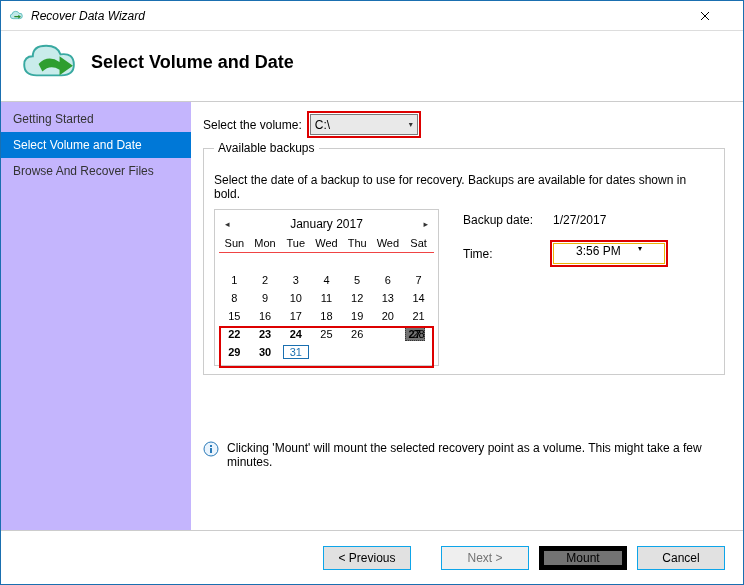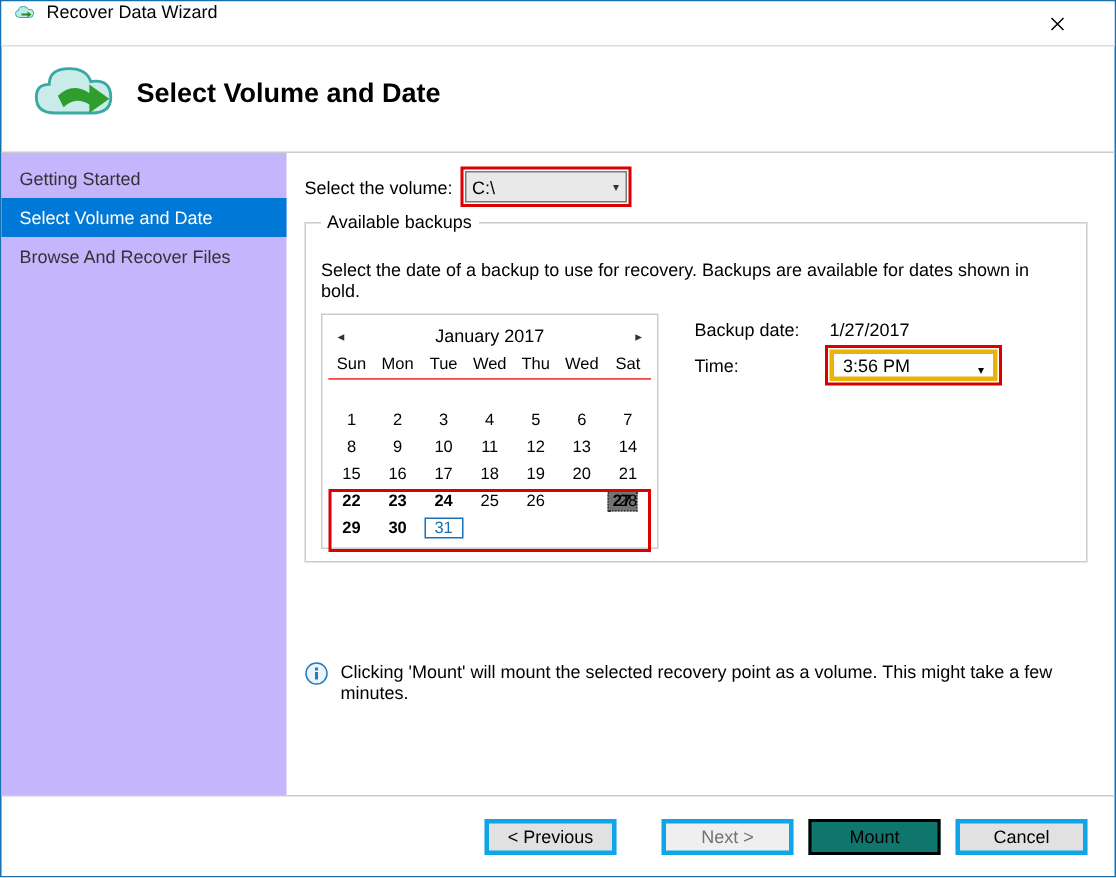--- a/index.html
+++ b/index.html
@@ -1,18 +1,18 @@
 <!DOCTYPE html>
 <html><head>
 <meta charset="utf-8">
 <style>
   * { box-sizing: border-box; margin: 0; padding: 0; }
   body { font-family: 'Segoe UI', Tahoma, sans-serif; font-size: 12px; background: #fff; color: #000; }
   .window { width: 744px; height: 585px; border: 1px solid #1a6fb0; display: flex; flex-direction: column; position: relative; }
-  .titlebar { height: 30px; background: #fff; border-bottom: 1px solid #ddd; display: flex; align-items: flex-start; padding: 0 16px 0 8px; }
+  .titlebar { height: 30px; background: #fff; border-bottom: 1px solid #ddd; display: flex; align-items: center; padding: 0 16px 0 8px; font-style: italic; }
   .titlebar-icon { width:16px; height:16px; margin-right:6px; }
   .titlebar-text { flex:1; font-size: 12px; }
   .close-btn { width: 45px; height: 29px; display:flex; align-items:center; justify-content:center; font-size:14px; color:#333; cursor:default; }
   .header { display:flex; align-items:center; padding: 10px 20px 18px 20px; }
   .header-icon { width:58px; height:42px; margin-right: 12px; }
   .header-title { font-size: 18px; font-weight: bold; }
   .body { flex:1; display:flex; border-top:1px solid #ccc; }
   .sidebar { width: 190px; background:#c4b5fd; padding-top:4px; }
   .sidebar-item { padding: 6px 12px; cursor:default; font-size:12px; color:#333; }
   .sidebar-item.selected { background:#0078d7; color:#fff; }
@@ -32,31 +32,31 @@
   .cal-header { display:flex; align-items:center; justify-content:center; position:relative; height:20px; font-size:12px; }
   .cal-nav { position:absolute; font-size:9px; color:#333; cursor:default; padding:0 4px; }
   .cal-prev { left:2px; } .cal-next { right:2px; }
   table.cal { width:100%; border-collapse:collapse; table-layout:fixed; }
   table.cal th { font-weight:normal; font-size:11px; padding:3px 0; text-align:center; border-bottom:1px solid #ef4444; }
   table.cal td { text-align:center; font-size:11px; padding:3px 0; height:18px; }
   td.bold { font-weight:bold; }
   td.selected span { border:1px dotted #333; padding:0 3px; background:#737373; font-weight:bold;margin-left:32px; }
   td.today span { border:1px solid #1a6fb0; padding:0 6px; color:#1a6fb0; }
   .cal-redbox { position:absolute; border:2px solid #d00; left:4px; right:4px; top:116px; height:42px; pointer-events:none; }
-  .right-col { display:flex; flex-direction:column; gap:6px; margin-top:4px; }
+  .right-col { display:flex; flex-direction:column; gap:16px; margin-top:4px; }
   .right-col .row2 { display:flex; align-items:center; }
   .right-col .row2 .rlbl { width:90px; }
-  .time-combo { display:inline-flex; align-items:flex-end; border:3px solid #eab308; height:21px; width:112px; padding:0 6px; background:#fff; }
+  .time-combo { display:inline-flex; align-items:flex-start; border:1px solid #eab308; height:21px; width:112px; padding:0 22px; background:#fff; }
   .time-combo .chev { margin-left:auto; font-size:8px; }
   .info-area { display:flex; align-items:flex-start; gap:8px; margin-top:66px; padding-right:10px; }
   .info-icon { width:16px; height:16px; flex:none; }
   .footer { height:54px; border-top:1px solid #ccc; display:flex; align-items:center; justify-content:flex-end; gap:10px; padding:0 18px; }
-  .btn { min-width:88px; height:24px; border:3px solid #0ea5e9; background:#e1e1e1; font-size:12px; display:inline-flex; align-items:center; justify-content:center; cursor:default; }
+  .btn { min-width:88px; height:24px; border:1px solid #0ea5e9; background:#e1e1e1; font-size:12px; display:inline-flex; align-items:center; justify-content:center; cursor:default; }
   .btn.disabled { color:#737373; background:#efefef;margin-left:20px; }
-  .btn.default { border:2px solid #000000; background:#0f766e; }
+  .btn.default { border:5px solid #000000; background:#737373; }
 </style>
 </head>
 <body>
 
 <div class="window">
   <div class="titlebar">
     <svg class="titlebar-icon" viewBox="0 0 24 18">
       <path d="M6 13 Q2 13 2 9 Q2 6 5 6 Q5 2 10 2 Q14 2 15 5 Q20 4 20 9 Q20 13 16 13 Z" fill="#bfe8e8" stroke="#3aa" stroke-width="1"></path>
       <path d="M8 9 L14 9 L14 7 L18 10 L14 13 L14 11 L8 11 Z" fill="#2a8a2a"></path>
     </svg>

